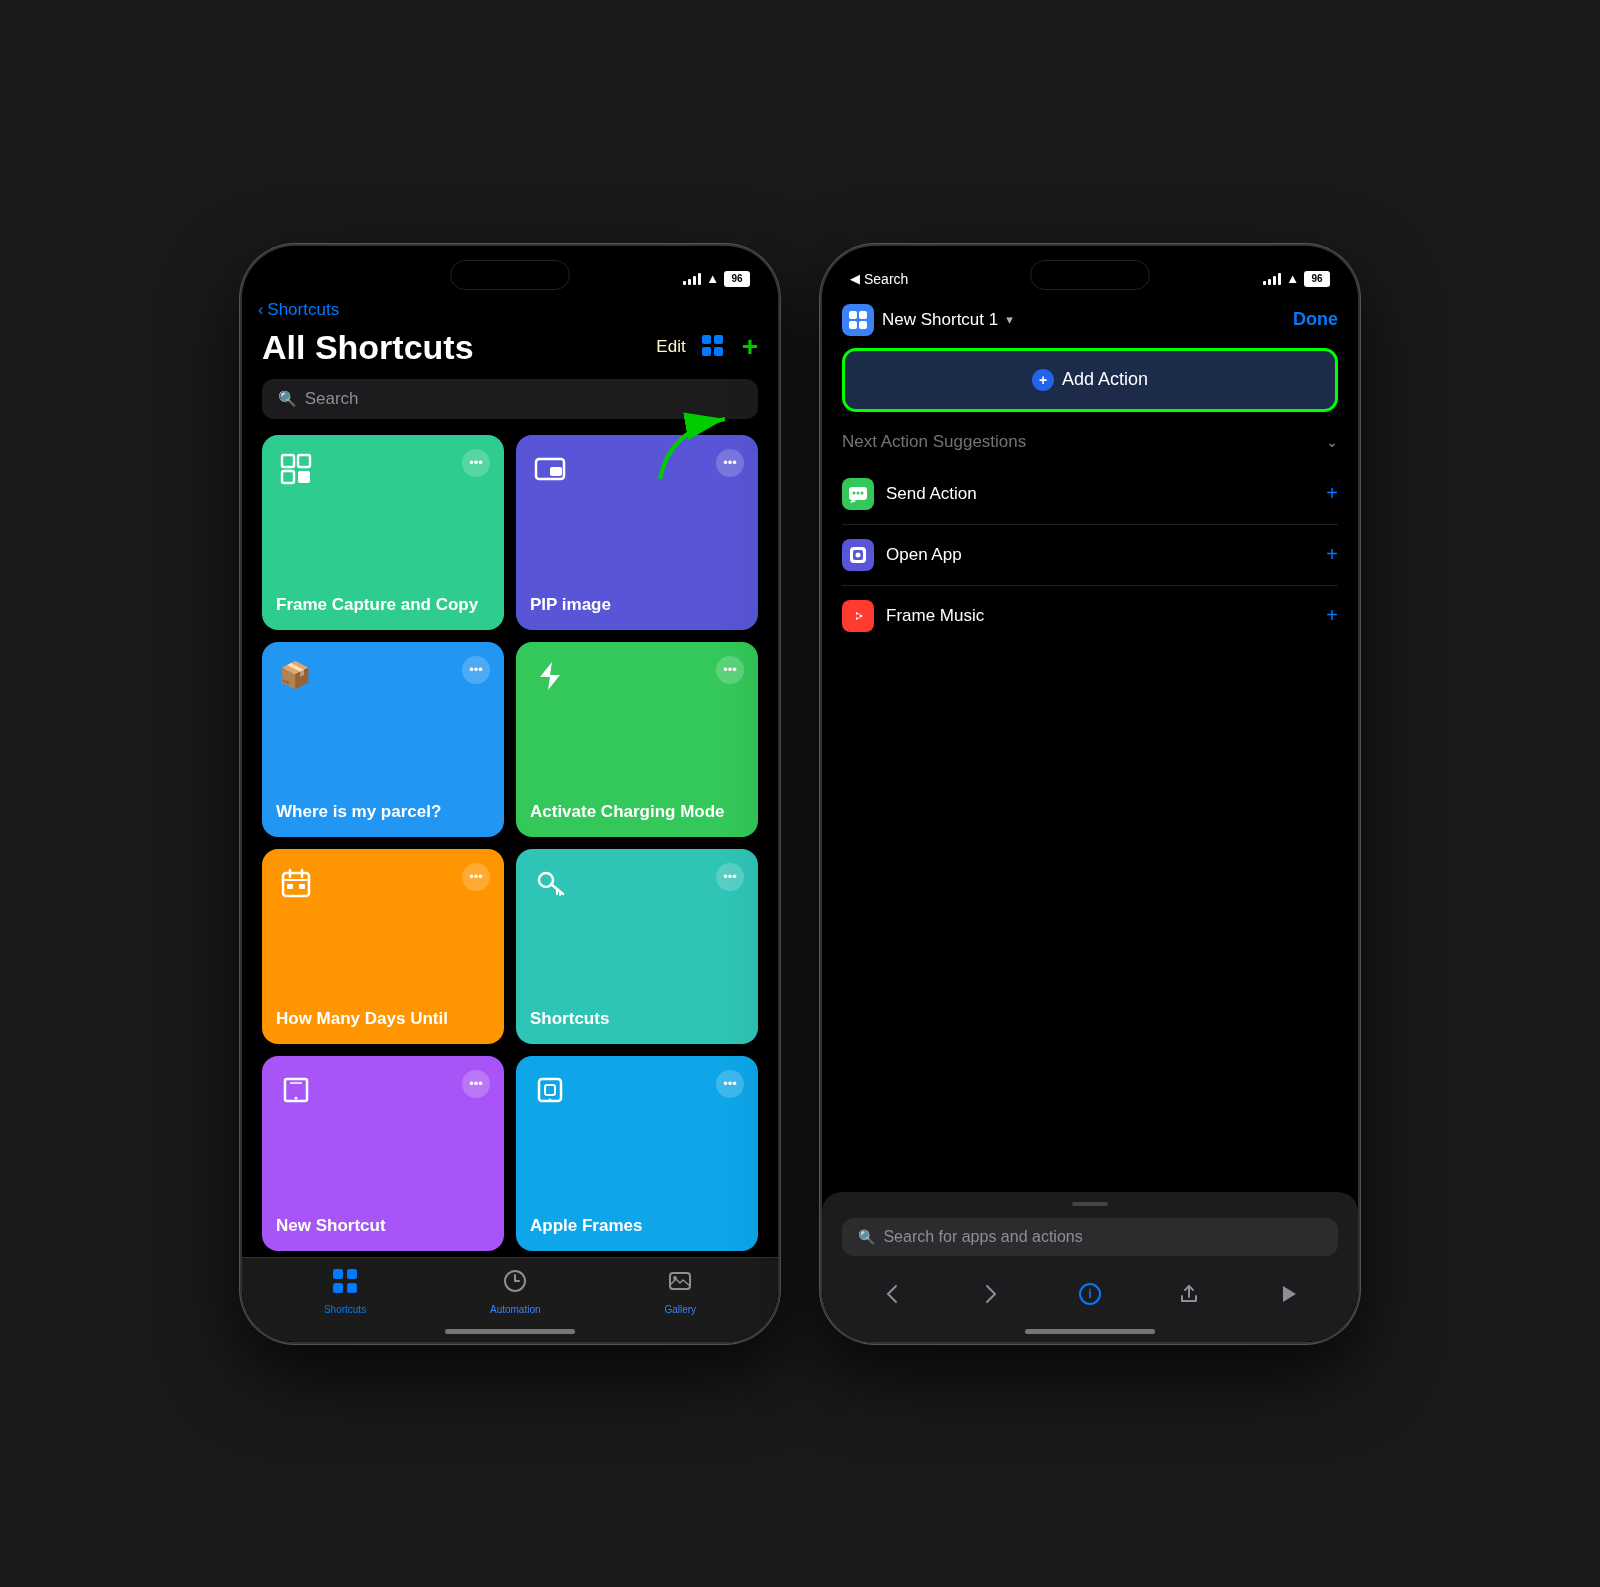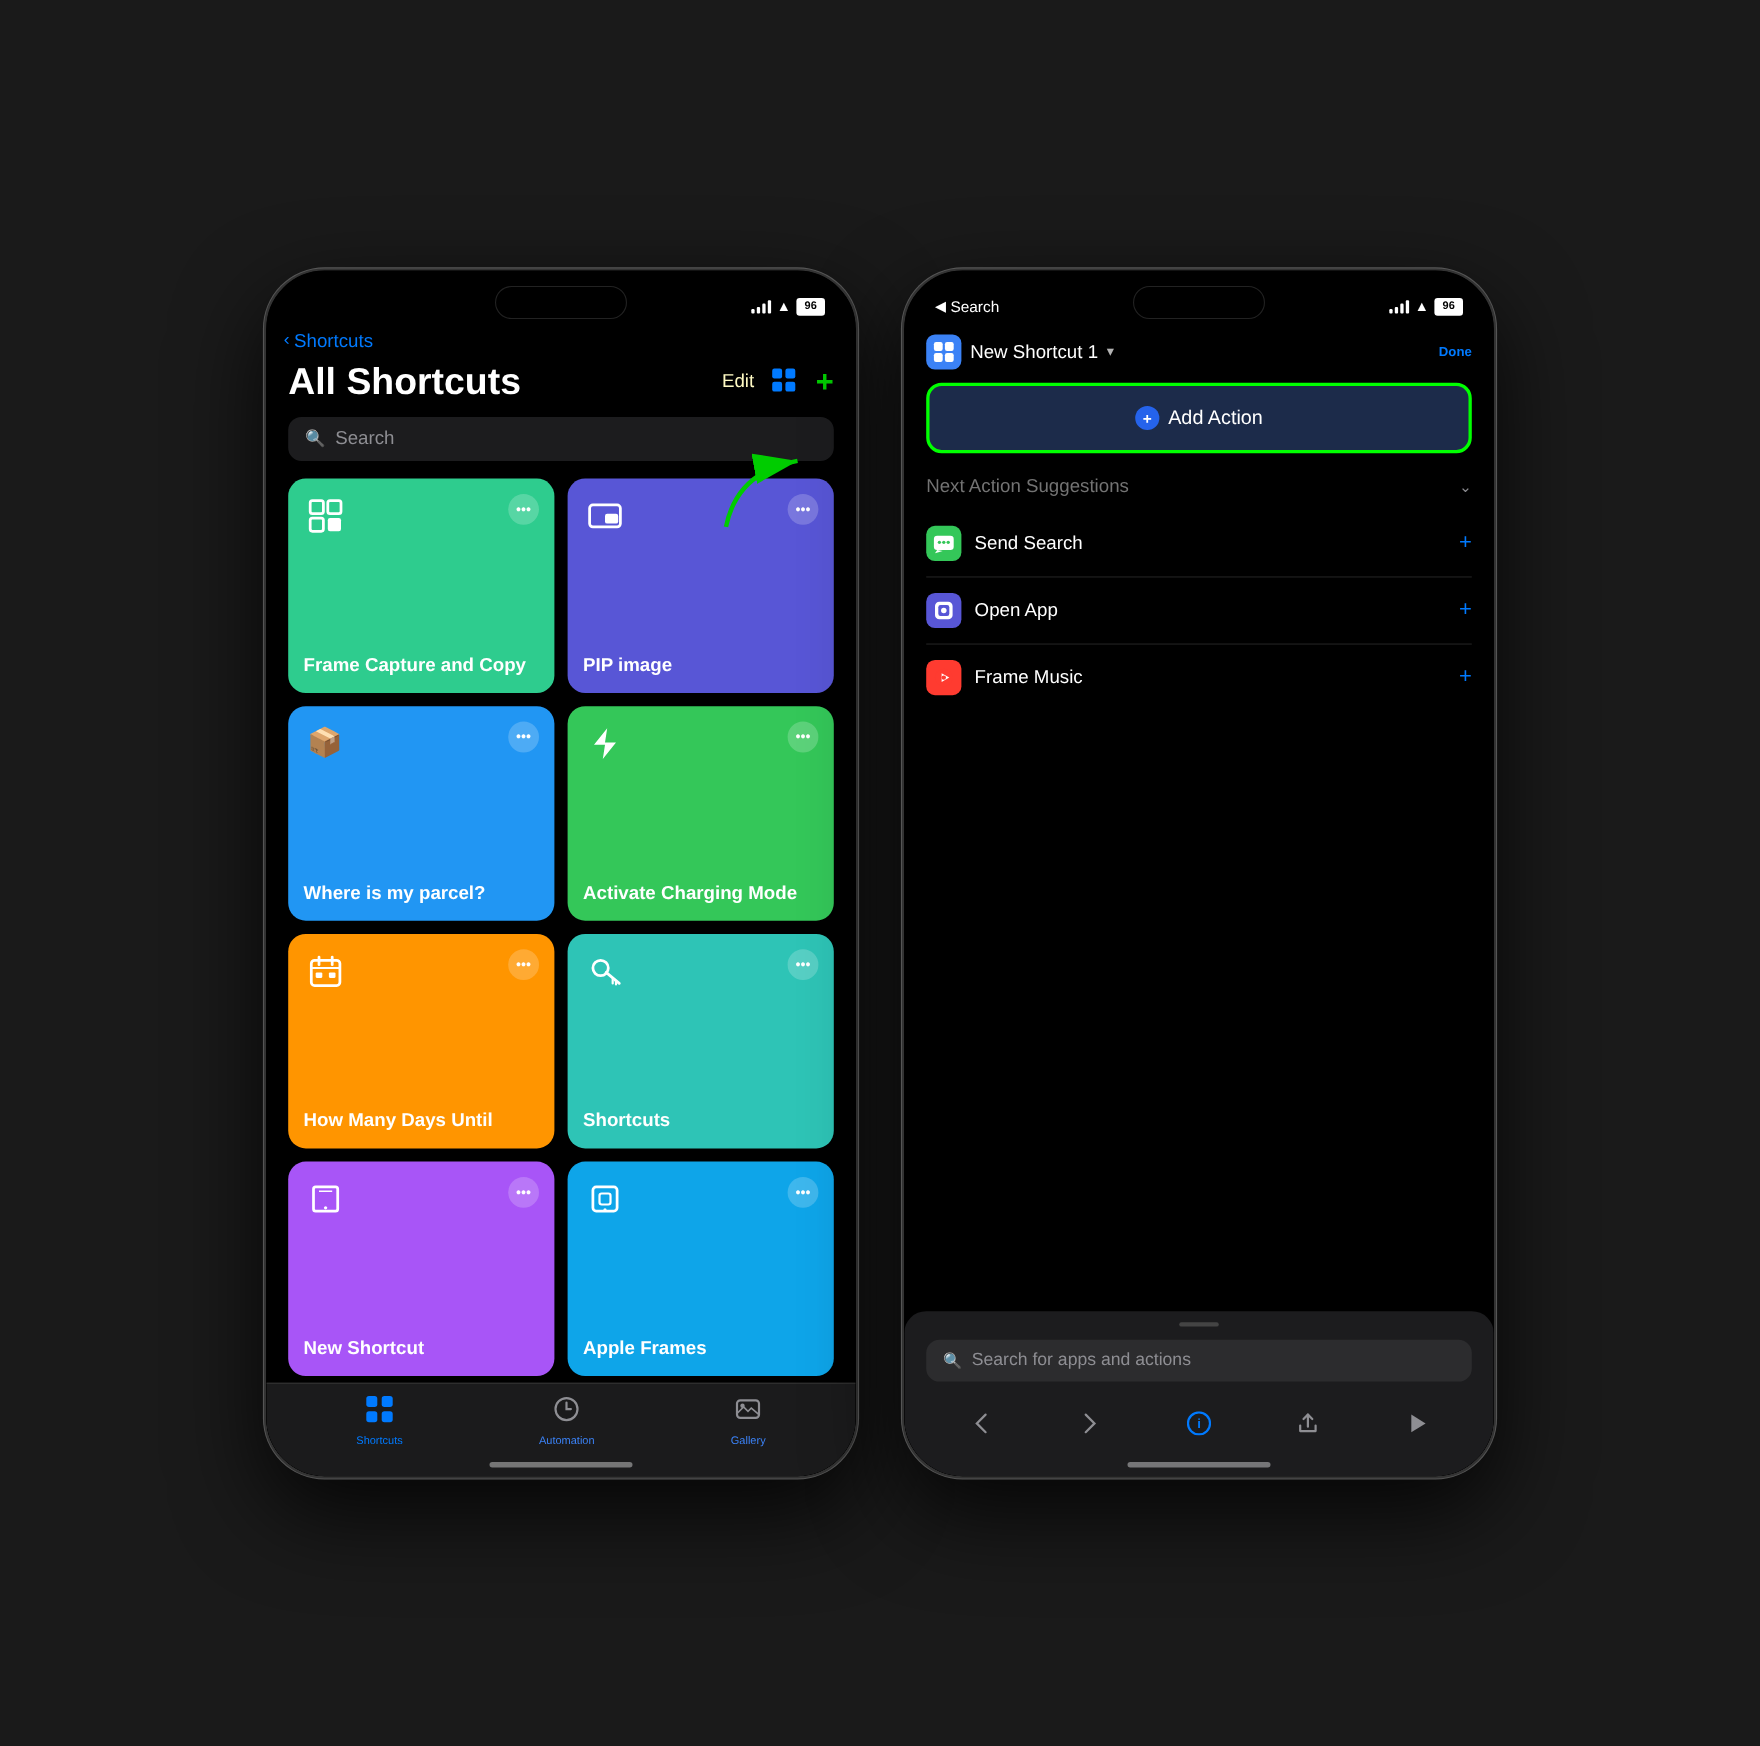--- a/index.html
+++ b/index.html
@@ -364,21 +364,21 @@
     }
 
     .shortcut-chevron {
       color: #fff;
       font-size: 13px;
       opacity: 0.7;
     }
 
     .done-btn {
       color: #007AFF;
-      font-size: 12px;
+      font-size: 18px;
       font-weight: 600;
       cursor: pointer;
     }
 
     .shortcut-description {
       color: #8e8e93;
       font-size: 15px;
       line-height: 1.4;
       padding: 0 20px 16px 20px;
     }
@@ -817,21 +817,21 @@
         <div class="suggestion-item">
           <div class="suggestion-icon" style="background:#34c759;">
             <svg width="20" height="20" viewBox="0 0 20 20" fill="white">
               <rect x="1" y="3" width="18" height="13" rx="3" fill="white"></rect>
               <path d="M4 16 L2 19 L9 17" fill="white"></path>
               <circle cx="6" cy="9" r="1.5" fill="#34c759"></circle>
               <circle cx="10" cy="9" r="1.5" fill="#34c759"></circle>
               <circle cx="14" cy="9" r="1.5" fill="#34c759"></circle>
             </svg>
           </div>
-          <span class="suggestion-label">Send Search</span>
+          <span class="suggestion-label">Send Action</span>
           <span class="suggestion-plus">+</span>
         </div>
 
         <div class="suggestion-item">
           <div class="suggestion-icon" style="background:#5856d6;">
             <svg width="20" height="20" viewBox="0 0 20 20" fill="white">
               <rect x="2" y="2" width="16" height="16" rx="4" fill="white"></rect>
               <rect x="5" y="5" width="10" height="10" rx="2" fill="#5856d6"></rect>
               <circle cx="10" cy="10" r="2.5" fill="white"></circle>
             </svg>

